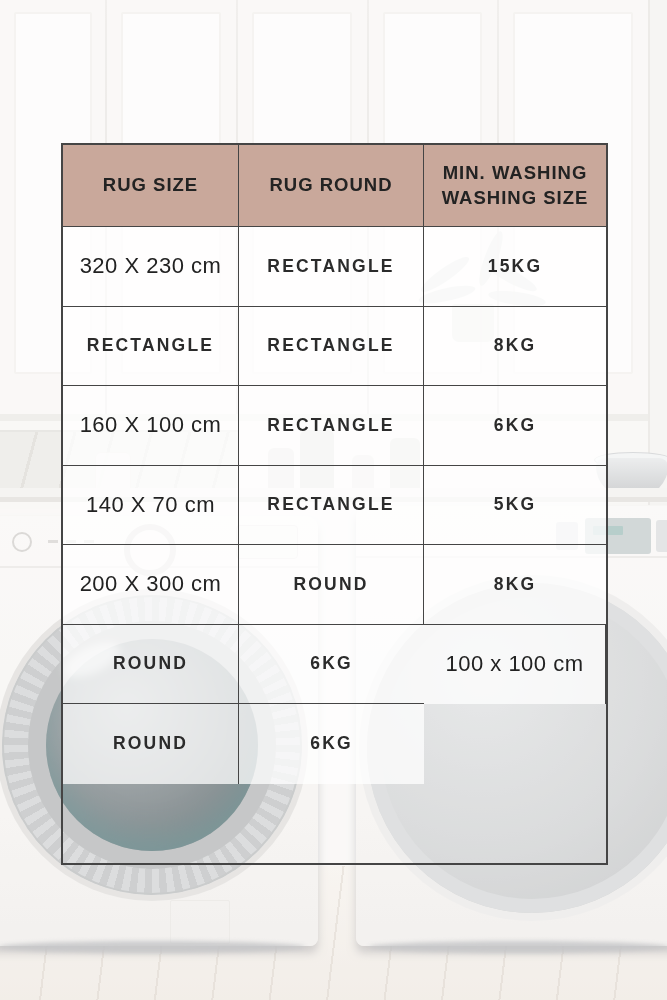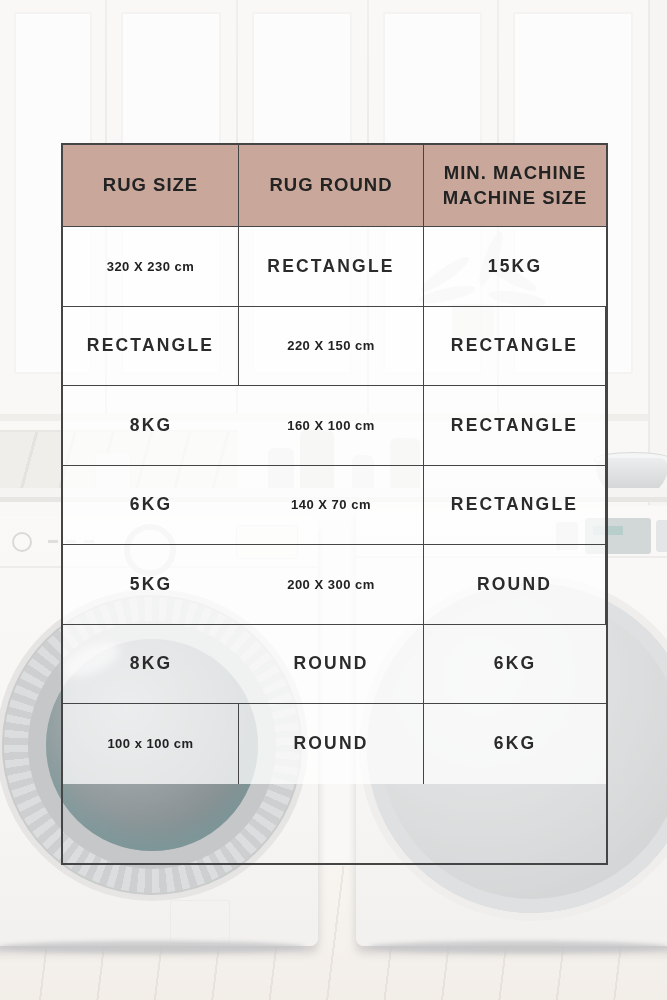--- a/index.html
+++ b/index.html
@@ -93,21 +93,21 @@
       grid-template-rows:82px repeat(8,79.5px);
       border:2px solid var(--table-border,#454545);}
   .cell{display:flex;align-items:center;justify-content:center;text-align:center;
       border-right:1.5px solid var(--table-border,#454545);
       border-bottom:1.5px solid var(--table-border,#454545);
       background:rgba(255,255,255,.74);color:var(--text,#222);padding:0 6px;box-sizing:border-box;}
   .cell.c3{border-right:none;}
   .cell.rlast{border-bottom:none;}
   .cell.head{background:var(--header-bg,#c9a89b);font-weight:700;font-size:18.5px;
       letter-spacing:1px;line-height:1.3;color:#232323;}
-  .cell.size{font-weight:700;font-size:13px;letter-spacing:.5px;}
+  .cell.size{font-weight:400;font-size:22px;letter-spacing:.5px;}
   .cell.val{font-weight:700;font-size:17.5px;letter-spacing:2.2px;color:#2b2b2b;}
 </style>
 </head>
 <body>
 
 <div class="stage">
 
   <div class="scene">
 
     <div>
@@ -183,29 +183,28 @@
       <div class="door-right"></div>
       <div class="base-line"></div>
     </div>
 
     <div class="wash"></div>
   </div>
 
   <div class="rug-table">
     <div class="cell head c1">RUG SIZE</div>
     <div class="cell head c2">RUG ROUND</div>
-    <div class="cell head c3">MIN. MACHINE MACHINE SIZE</div>
+    <div class="cell head c3">MIN. WASHING WASHING SIZE</div>
 
     <div class="cell size c1">320 X 230 cm</div>
     <div class="cell val  c2">RECTANGLE</div>
     <div class="cell val  c3">15KG</div>
 
     <div class="cell val  c2">RECTANGLE</div>
 
-    <div class="cell size c1">220 X 150 cm</div>
     <div class="cell val  c2">RECTANGLE</div>
     <div class="cell val  c3">8KG</div>
 
     <div class="cell size c1">160 X 100 cm</div>
     <div class="cell val  c2">RECTANGLE</div>
     <div class="cell val  c3">6KG</div>
 
     <div class="cell size c1">140 X 70 cm</div>
     <div class="cell val  c2">RECTANGLE</div>
     <div class="cell val  c3">5KG</div>

